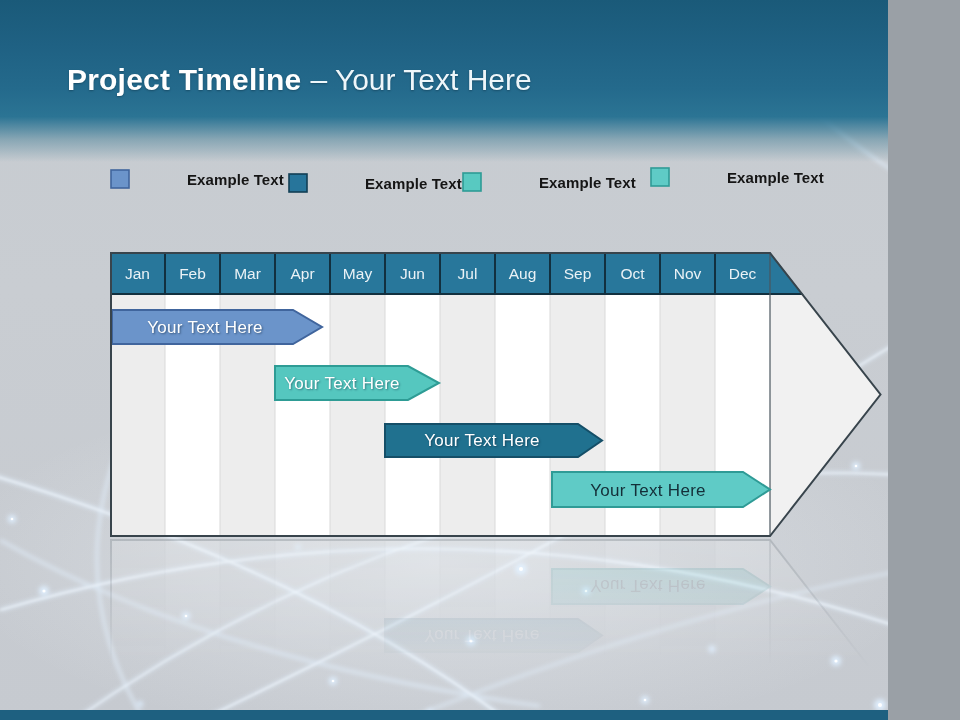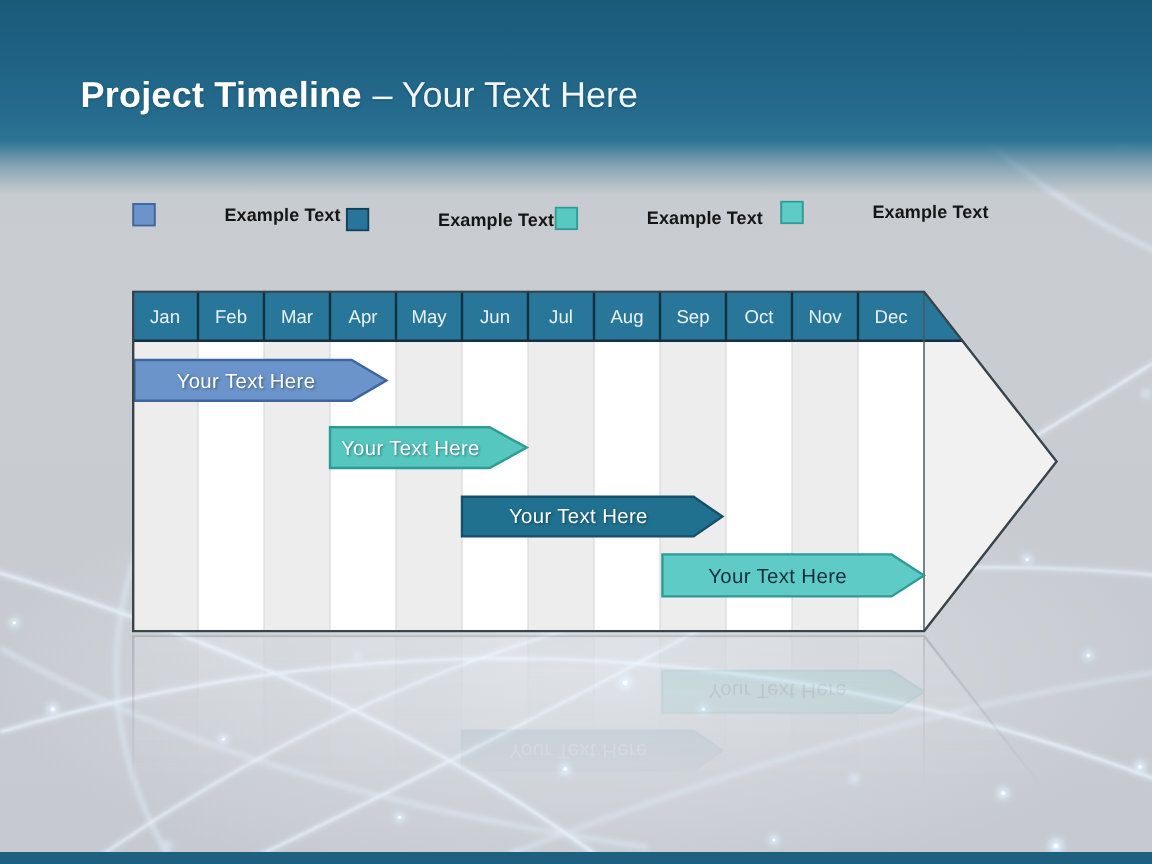--- a/index.html
+++ b/index.html
@@ -1,17 +1,17 @@
 <!DOCTYPE html>
 <html><head>
 <meta charset="utf-8">
 <style>
   html,body{margin:0;padding:0;background:#9aa0a6;}
   .slide{
-    position:relative;width:960px;height:720px;overflow:hidden;
+    position:relative;width:888px;height:720px;overflow:hidden;
     background:
       radial-gradient(ellipse 700px 260px at 50% 78%, rgba(236,240,244,.55), rgba(236,240,244,0) 70%),
       linear-gradient(180deg,#c6cbd0 0%,#c9cdd2 40%,#c6cad0 100%);
     font-family:"Liberation Sans", sans-serif;
   }
   
   .header-band{
     position:absolute;left:0;top:0;width:960px;height:162px;
     background:linear-gradient(180deg,#1a5a79 0%,#1f6183 28%,#246a8c 55%,#2b7494 72%,rgba(58,120,145,.45) 86%,rgba(120,150,165,0) 100%);
   }
@@ -19,21 +19,21 @@
   .title .bold{font-weight:bold;letter-spacing:.2px;}
   .title .rest{font-weight:normal;color:#eef6fa;margin-left:9px;}
   
   .legend-item{position:absolute;display:flex;align-items:center;gap:40px;}
   .legend-item svg{display:block;}
   .legend-label{margin-left:17px;font-size:15px;font-weight:bold;color:#151515;letter-spacing:.1px;}
   .li0{left:110px;top:169px;} .li1{left:288px;top:173px;} .li2{left:462px;top:172px;} .li3{left:650px;top:167px;}
   .sw0 rect{stroke:#40659d;} .sw1 rect{stroke:#123f55;} .sw2 rect{stroke:#2e9c95;} .sw3 rect{stroke:#2f9b96;}
   
   .chart{
-    position:absolute;left:110px;top:242px;width:772px;height:285px;
+    position:absolute;left:110px;top:252px;width:772px;height:285px;
     -webkit-box-reflect:below 2px linear-gradient(to bottom, transparent 55%, rgba(0,0,0,.18) 100%);
   }
   .chart svg{display:block;}
   .month-label{font-size:15.5px;fill:#eaf2f6;}
   .bar-label-light{font-size:17px;fill:#ffffff;letter-spacing:.3px;}
   .bar-label-dark{font-size:17px;fill:#142f38;letter-spacing:.3px;}
   .bottom-bar{position:absolute;left:0;bottom:0;width:960px;height:10px;background:#1e6080;}
   
   .bg-net{position:absolute;left:0;top:0;}
 </style>

